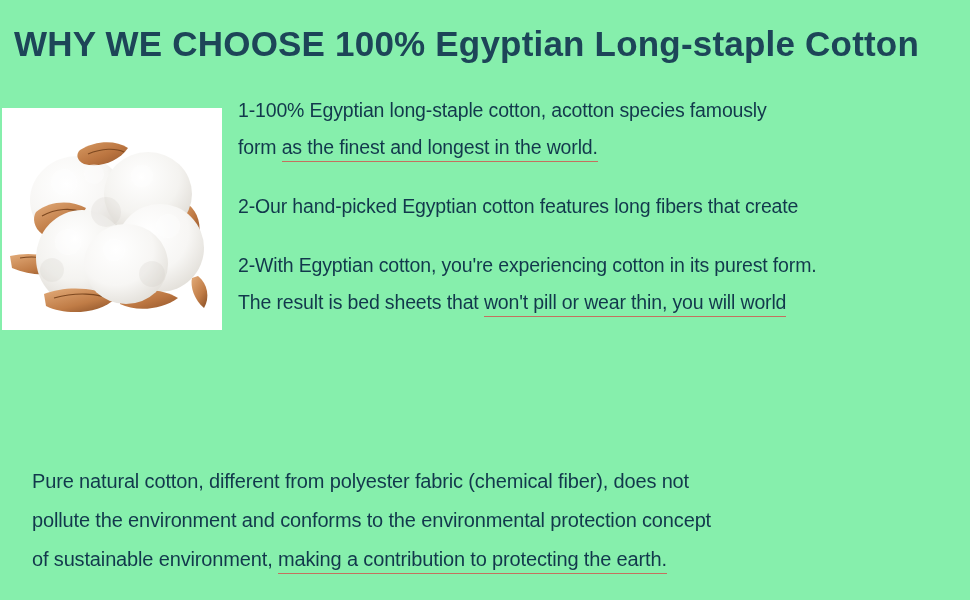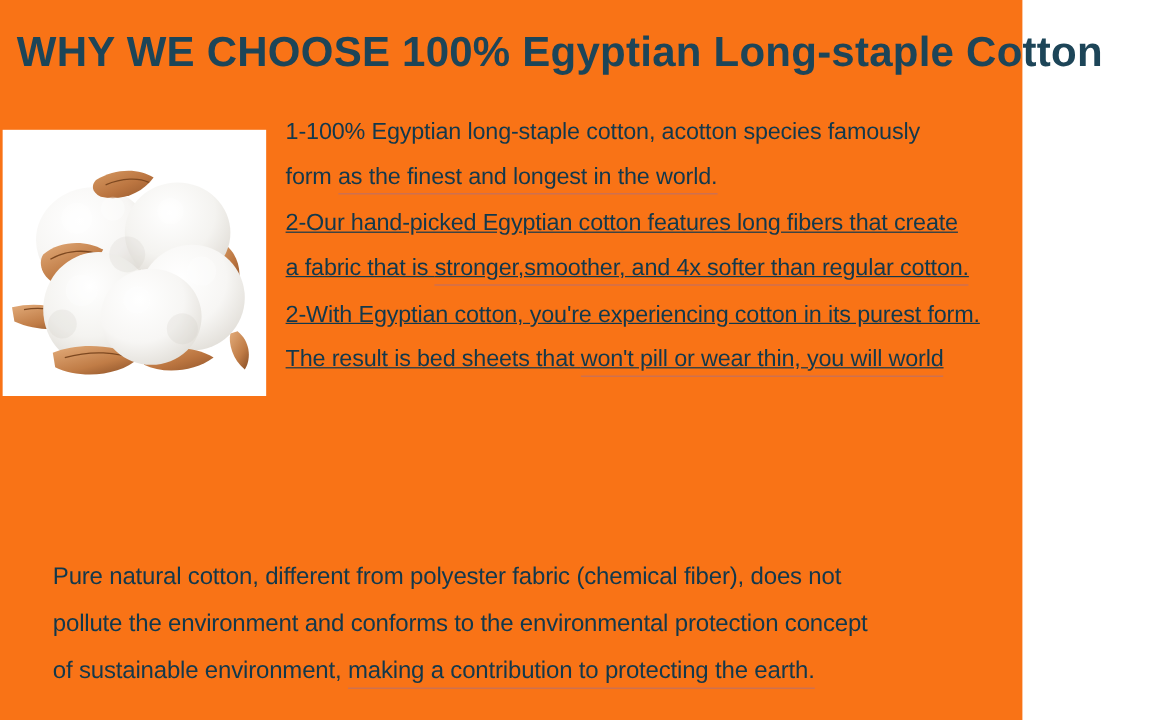--- a/index.html
+++ b/index.html
@@ -10,23 +10,23 @@
     width: 970px;
     height: 600px;
     background: #ffffff;
     font-family: "Liberation Sans", sans-serif;
     overflow: hidden;
     position: relative;
   }
 
   #page {
     position: relative;
-    width: 852px;
+    width: 970px;
     height: 600px;
-    background: #f97316;
+    background: #86efac;
   }
 
   
   .title {
     position: absolute;
     left: 14px;
     top: 22px;
     width: 945px;
     font-size: 35px;
     line-height: 44px;
@@ -54,34 +54,34 @@
     top: 92px;
     width: 722px;
   }
   .para {
     color: #12384c;
     font-size: 19.5px;
     line-height: 37px;
     font-family: "Liberation Sans", sans-serif;
     letter-spacing: -0.15px;
   }
-  .para + .para { margin-top: 2px; text-decoration: underline; }
+  .para + .para { margin-top: 22px; }
 
   .line { display: block; white-space: nowrap; }
 
   
   .ul {
     border-bottom: 1.6px solid #c4705f;
     padding-bottom: 3px;
   }
 
   
   .bottom-block {
     position: absolute;
-    left: 44px;
+    left: 32px;
     top: 462px;
     width: 916px;
     color: #12384c;
     font-size: 20px;
     line-height: 39px;
     letter-spacing: -0.15px;
     font-family: "Liberation Sans", sans-serif;
   }
 </style>
 </head>
@@ -170,23 +170,20 @@
       </span>
       <span class="line">
         <span>form </span><span class="ul">as the finest and longest in the world.</span>
       </span>
     </div>
 
     <div class="para">
       <span class="line">
         <span>2-Our hand-picked Egyptian cotton features long fibers that create</span>
       </span>
-      <span class="line">
-        <span>a fabric that is </span><span class="ul">stronger,smoother, and 4x softer than regular cotton.</span>
-      </span>
     </div>
 
     <div class="para">
       <span class="line">
         <span>2-With Egyptian cotton, you're experiencing cotton in its purest form.</span>
       </span>
       <span class="line">
         <span>The result is bed sheets that </span><span class="ul">won't pill or wear thin, you will world</span>
       </span>
     </div>

